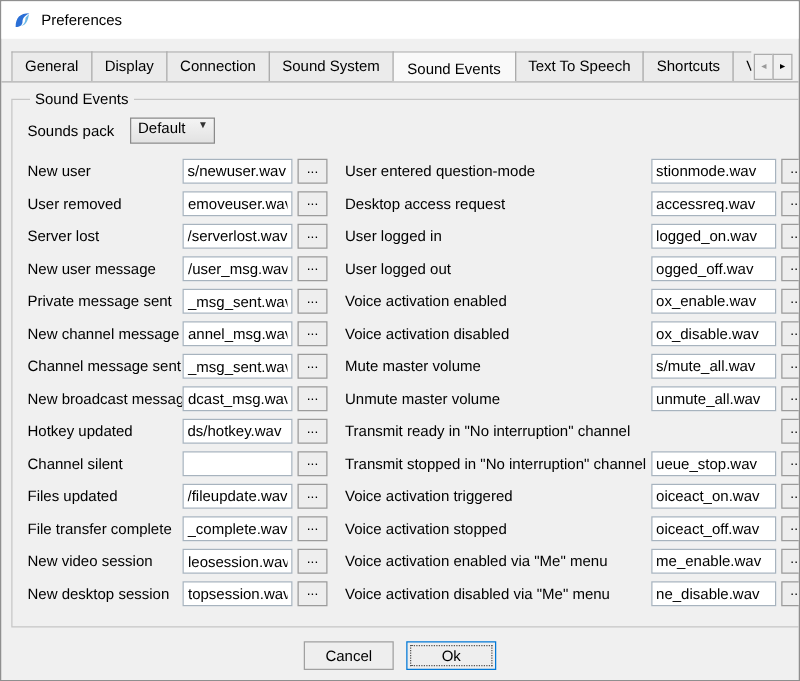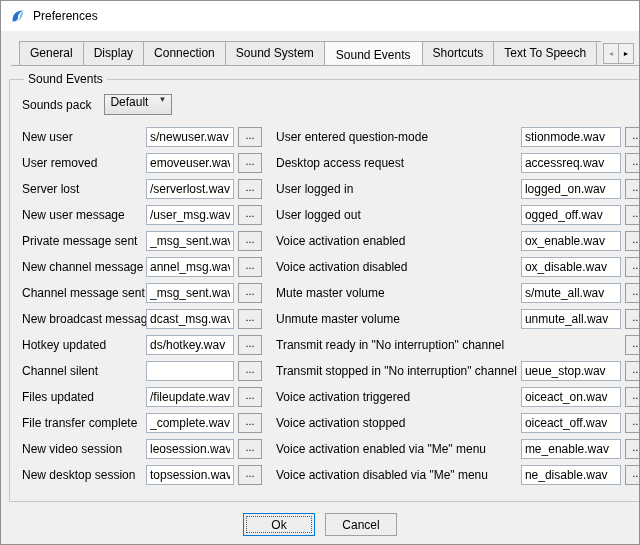--- a/index.html
+++ b/index.html
@@ -27,21 +27,20 @@
   .titlebar svg { display: block; }
   .title-text { font-size: 12px; }
 
   
   .tabbar {
     flex: 0 0 35px; height: 35px;
     display: flex; align-items: flex-end;
     padding: 11px 8px 0;
     position: relative;
     border-bottom: 1px solid #acacac;
-    margin-left: 10px;
   }
   .tabs { display: flex; overflow: hidden; margin-right: 30px; }
   .tab {
     background: #ebebeb;
     border: 1px solid #acacac; border-bottom: none;
     padding: 4px 10px 3px;
     white-space: nowrap;
     cursor: default;
   }
   .tab + .tab { margin-left: -1px; }
@@ -129,22 +128,22 @@
     <span class="title-text">Preferences</span>
   </div>
 
   <div class="tabbar">
     <div class="tabs">
       <div class="tab">General</div>
       <div class="tab">Display</div>
       <div class="tab">Connection</div>
       <div class="tab">Sound System</div>
       <div class="tab active">Sound Events</div>
+      <div class="tab">Text To Speech</div>
       <div class="tab">Shortcuts</div>
-      <div class="tab">Text To Speech</div>
       <div class="tab">Video</div>
     </div>
     <div class="tab-scroll">
       <button class="tsbtn dim">◄</button>
       <button class="tsbtn">►</button>
     </div>
   </div>
 
   <div class="content">
     <fieldset class="groupbox">
@@ -302,18 +301,18 @@
             <span class="lbl">Voice activation disabled via "Me" menu</span>
             <input class="field" type="text" value="ne_disable.wav" style="">
             <button class="browse">...</button>
           </div>
         </div>
 
       </div>
     </fieldset>
 
     <div class="footer">
+      <button class="btn">Cancel</button>
       <button class="btn btn-ok">Ok</button>
-      <button class="btn">Cancel</button>
     </div>
   </div>
 
 </div>
 
 </body></html>

